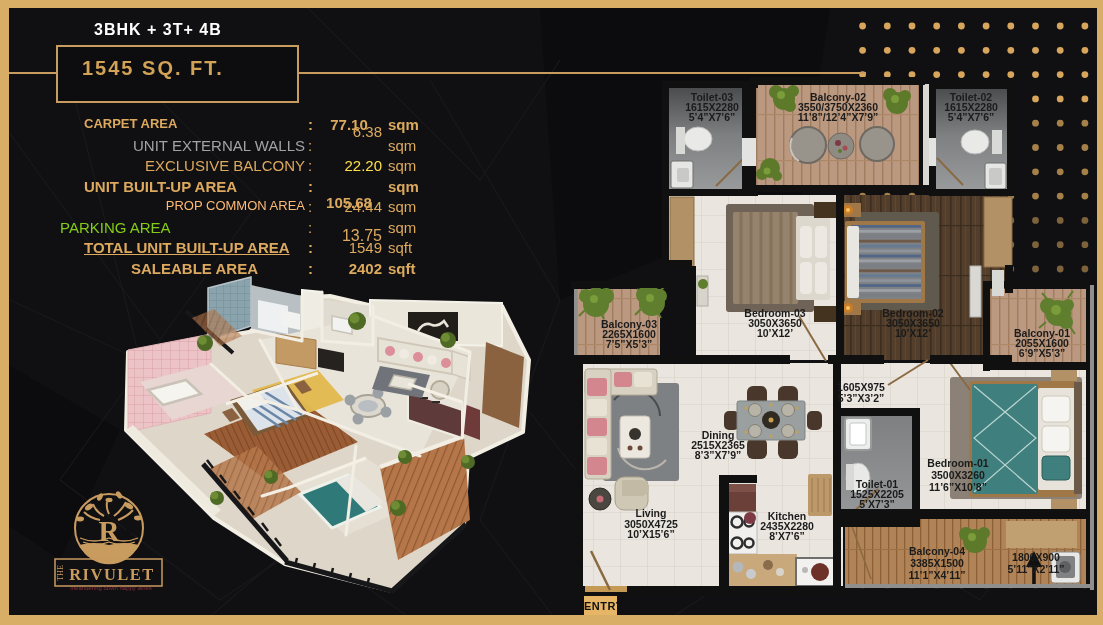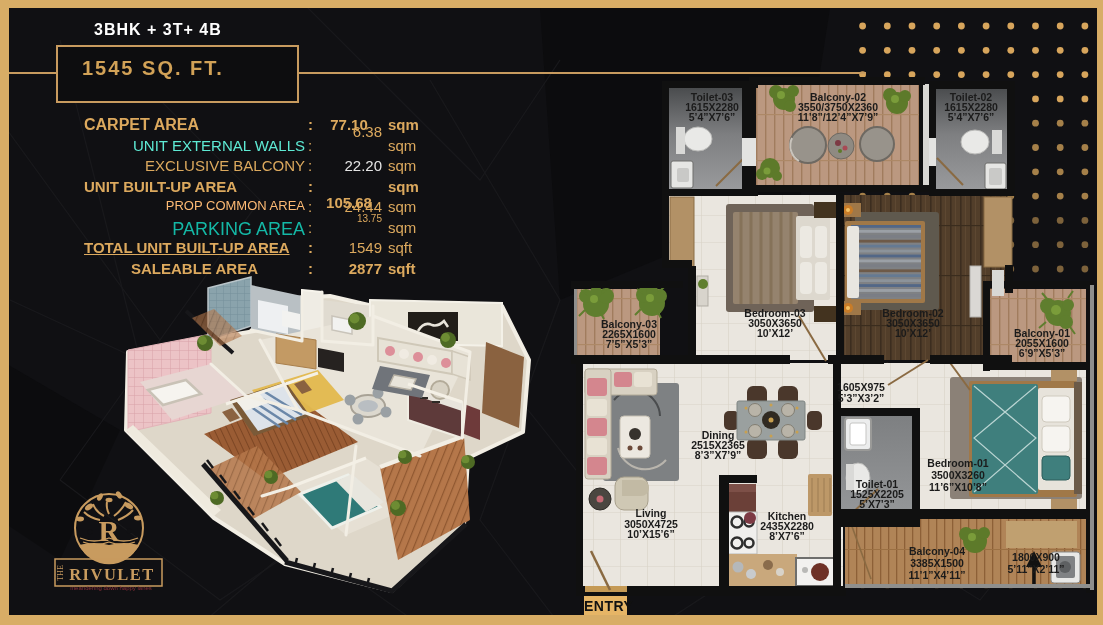--- a/index.html
+++ b/index.html
@@ -274,51 +274,51 @@
 
 <div class="abs" style="left:9px;top:72px;width:47px;height:2px;background:#c89b5f"></div>
 
 <div class="abs" style="left:297px;top:72px;width:569px;height:2px;background:#c89b5f"></div>
 
 <div class="abs" style="left:94px;top:21px;color:#fefefe;font-size:16px;font-weight:bold;letter-spacing:1px;">3BHK + 3T+ 4B</div>
 
 <div class="abs" style="left:56px;top:45px;width:239px;height:54px;border:2px solid #c89b5f;background:#0d0d0f;"></div>
 <div class="abs" style="left:82px;top:57px;color:#d2a257;font-size:20px;font-weight:bold;letter-spacing:2px;">1545 SQ. FT.</div>
 
-<div class="abs" style="left:84px;width:221px;text-align:left;top:116.0px;color:#dca95e;font-size:16px;font-weight:bold;">CARPET AREA</div>
+<div class="abs" style="left:84px;width:221px;text-align:left;top:116.0px;color:#dca95e;font-size:13px;font-weight:bold;">CARPET AREA</div>
 <div class="abs" style="left:308px;top:116.0px;color:#dca95e;font-size:15px;font-weight:bold;">:</div>
 <div class="abs" style="left:316px;top:116.0px;width:66px;text-align:center;color:#dca95e;font-size:15px;font-weight:bold;">77.10</div>
 <div class="abs" style="left:388px;top:116.0px;color:#dca95e;font-size:15px;font-weight:bold;">sqm</div>
-<div class="abs" style="left:60px;width:245px;text-align:right;top:136.5px;color:#5eead4;font-size:15px;">UNIT EXTERNAL WALLS</div>
+<div class="abs" style="left:60px;width:245px;text-align:right;top:136.5px;color:#a3a3a3;font-size:15px;">UNIT EXTERNAL WALLS</div>
 <div class="abs" style="left:308px;top:136.5px;color:#dca95e;font-size:15px;">:</div>
 <div class="abs" style="left:316px;top:123px;width:66px;text-align:right;color:#dca95e;font-size:15px;">6.38</div>
 <div class="abs" style="left:388px;top:136.5px;color:#dca95e;font-size:15px;">sqm</div>
 <div class="abs" style="left:60px;width:245px;text-align:right;top:157.0px;color:#dca95e;font-size:15px;">EXCLUSIVE BALCONY</div>
 <div class="abs" style="left:308px;top:157.0px;color:#dca95e;font-size:15px;">:</div>
-<div class="abs" style="left:316px;top:157.0px;width:66px;text-align:right;color:#e5e5e5;font-size:15px;">22.20</div>
+<div class="abs" style="left:316px;top:157.0px;width:66px;text-align:right;color:#fde047;font-size:15px;">22.20</div>
 <div class="abs" style="left:388px;top:157.0px;color:#dca95e;font-size:15px;">sqm</div>
 <div class="abs" style="left:84px;width:221px;text-align:left;top:177.5px;color:#dca95e;font-size:15px;font-weight:bold;">UNIT BUILT-UP AREA</div>
 <div class="abs" style="left:308px;top:177.5px;color:#dca95e;font-size:15px;font-weight:bold;">:</div>
 <div class="abs" style="left:316px;top:177.5px;width:66px;text-align:center;color:#dca95e;font-size:15px;font-weight:bold;margin-top:16px;">105.68</div>
 <div class="abs" style="left:388px;top:177.5px;color:#dca95e;font-size:15px;font-weight:bold;">sqm</div>
 <div class="abs" style="left:60px;width:245px;text-align:right;top:198.0px;color:#fdba74;font-size:13px;">PROP COMMON AREA</div>
 <div class="abs" style="left:308px;top:198.0px;color:#dca95e;font-size:15px;">:</div>
 <div class="abs" style="left:316px;top:198.0px;width:66px;text-align:right;color:#dca95e;font-size:15px;">24.44</div>
 <div class="abs" style="left:388px;top:198.0px;color:#dca95e;font-size:15px;">sqm</div>
-<div class="abs" style="left:60px;width:245px;text-align:right;top:218.5px;color:#14b8a6;font-size:18px;">PARKING AREA</div>
+<div class="abs" style="left:60px;width:245px;text-align:left;top:218.5px;color:#84cc16;font-size:15px;">PARKING AREA</div>
 <div class="abs" style="left:308px;top:218.5px;color:#dca95e;font-size:15px;">:</div>
-<div class="abs" style="left:316px;top:213px;width:66px;text-align:right;color:#dca95e;font-size:10px;">13.75</div>
+<div class="abs" style="left:316px;top:227px;width:66px;text-align:right;color:#dca95e;font-size:16px;">13.75</div>
 <div class="abs" style="left:388px;top:218.5px;color:#dca95e;font-size:15px;">sqm</div>
 <div class="abs" style="left:84px;width:221px;text-align:left;top:239.0px;color:#dca95e;font-size:15px;font-weight:bold;text-decoration:underline;">TOTAL UNIT BUILT-UP AREA</div>
 <div class="abs" style="left:308px;top:239.0px;color:#dca95e;font-size:15px;font-weight:bold;">:</div>
 <div class="abs" style="left:316px;top:239.0px;width:66px;text-align:right;color:#dca95e;font-size:15px;">1549</div>
 <div class="abs" style="left:388px;top:239.0px;color:#dca95e;font-size:15px;">sqft</div>
 <div class="abs" style="left:84px;width:221px;text-align:center;top:259.5px;color:#dca95e;font-size:15px;font-weight:bold;">SALEABLE AREA</div>
 <div class="abs" style="left:308px;top:259.5px;color:#dca95e;font-size:15px;font-weight:bold;">:</div>
-<div class="abs" style="left:316px;top:259.5px;width:66px;text-align:right;color:#dca95e;font-size:15px;font-weight:bold;">2877</div>
+<div class="abs" style="left:316px;top:259.5px;width:66px;text-align:right;color:#dca95e;font-size:15px;font-weight:bold;">2402</div>
 <div class="abs" style="left:388px;top:259.5px;color:#dca95e;font-size:15px;font-weight:bold;">sqft</div>
 
 <svg class="abs" style="left:0;top:0" width="1103" height="625" viewBox="0 0 1103 625">
 <defs>
 <pattern id="tile" width="27" height="27" patternUnits="userSpaceOnUse">
   <rect width="27" height="27" fill="#eae6df"></rect>
   <path d="M27 0 V27 M0 27 H27" stroke="#d9d2c7" stroke-width="1.2" fill="none"></path>
 </pattern>
 <pattern id="woodL" width="9" height="46" patternUnits="userSpaceOnUse">
   <rect width="9" height="46" fill="#bb9880"></rect>
@@ -934,21 +934,21 @@
 
 <rect x="55" y="559" width="107" height="27" fill="none" stroke="#c89b5f" stroke-width="1.5"></rect>
 
 <text x="60" y="576" font-family="Liberation Serif,serif" font-size="8" fill="#c89b5f" text-anchor="middle" transform="rotate(-90 60 573)">THE</text>
 
 <text x="112" y="580" font-family="Liberation Serif,serif" font-size="16.5" font-weight="bold" fill="#c89b5f" text-anchor="middle" letter-spacing="1.5">RIVULET</text>
 
 <text x="111" y="590" font-family="Liberation Sans,sans-serif" font-size="6" fill="#8a2f3a" text-anchor="middle">meandering down happy lanes</text>
 </svg>
 
-<div class="abs" style="left:584px;top:596px;width:43px;height:21px;background:#e6b566;color:#111;font-size:14px;font-weight:bold;text-align:left;line-height:21px;letter-spacing:0.5px;">ENTRY</div>
+<div class="abs" style="left:584px;top:596px;width:33px;height:21px;background:#e6b566;color:#111;font-size:11px;font-weight:bold;text-align:center;line-height:21px;letter-spacing:0.5px;">ENTRY</div>
 
 <div class="abs" style="left:0;top:0;width:9px;height:625px;background:#d8ad66"></div>
 
 <div class="abs" style="left:0;top:0;width:1103px;height:8px;background:#d8ad66"></div>
 
 <div class="abs" style="left:1097px;top:0;width:6px;height:625px;background:#d8ad66"></div>
 
 <div class="abs" style="left:0;top:615px;width:1103px;height:10px;background:#d8ad66"></div>
 
 </body></html>

